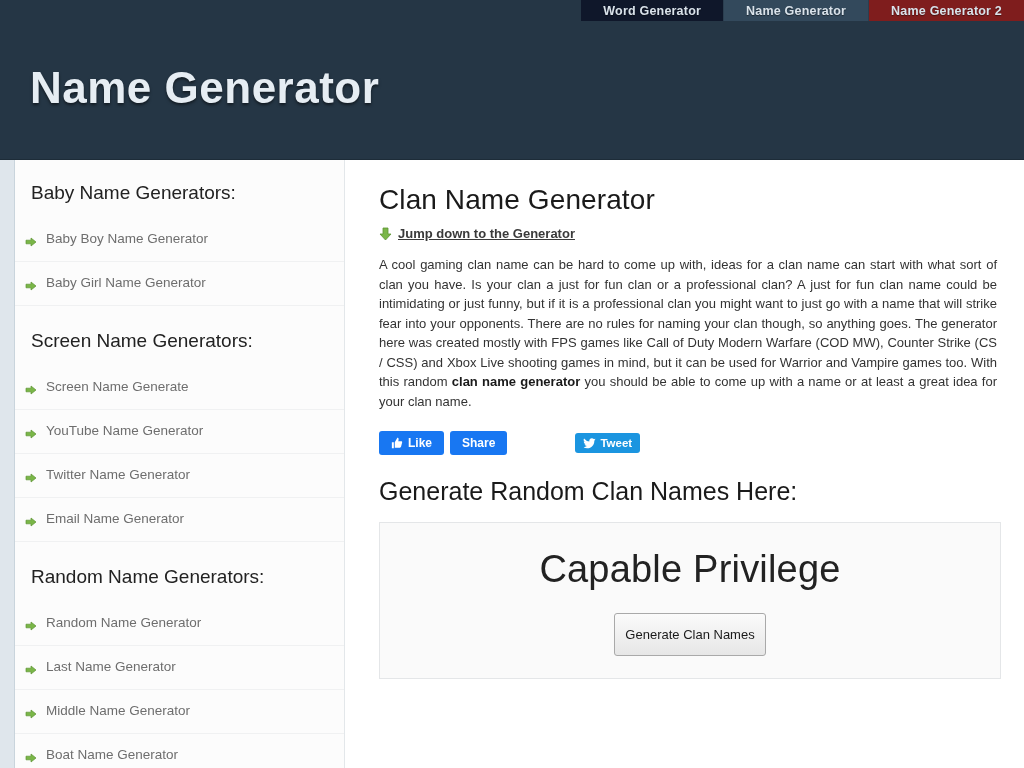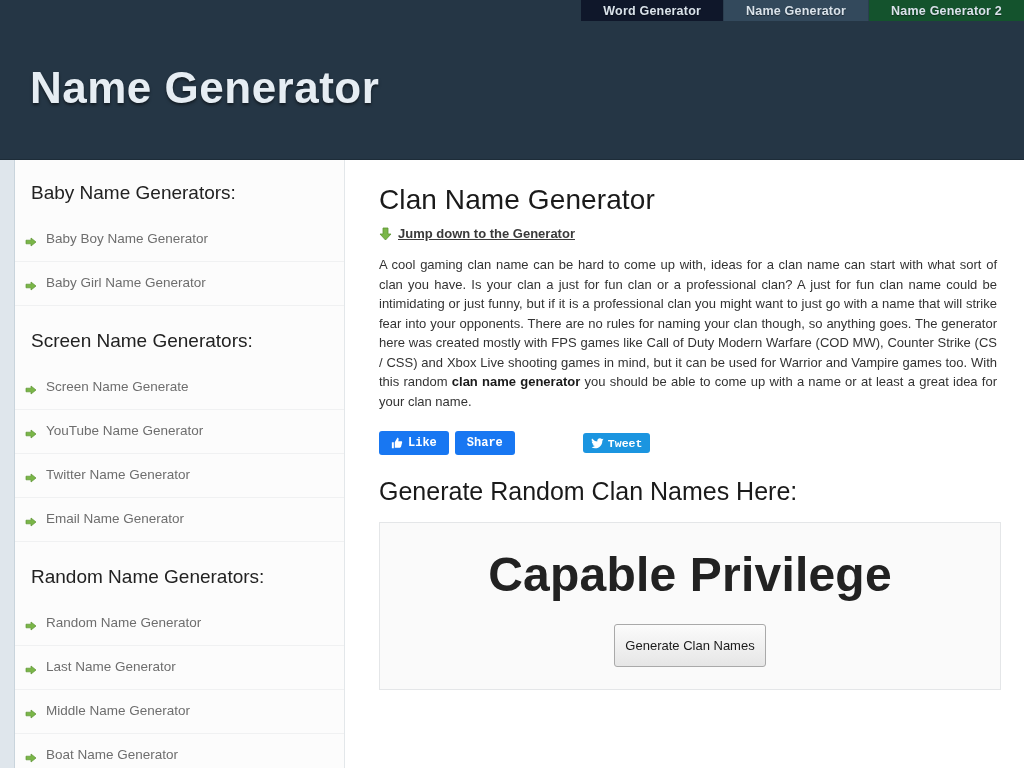--- a/index.html
+++ b/index.html
@@ -33,21 +33,21 @@
     color: #d9e2ea;
     letter-spacing: 0.2px;
     padding: 0 22px;
     height: 21px;
     text-shadow: 0 1px 1px rgba(0,0,0,0.45);
     cursor: pointer;
     border-right: 1px solid #2b3e4f;
   }
   .topnav-tab.dark   { background: #0f172a; }
   .topnav-tab.active { background: #33495c; }
-  .topnav-tab.last   { background: #14532d; border-right: none; }
+  .topnav-tab.last   { background: #7f1d1d; border-right: none; }
 
   
   .site-header {
     background: #253645;
     height: 139px;
     padding: 0 0 0 30px;
     display: flex;
     align-items: center;
     border-bottom: 1px solid #1d2c38;
   }
@@ -149,21 +149,20 @@
     margin: 0 4px 18px 0;
   }
   .intro-par b { font-weight: bold; color: #1a1a1a; }
 
   
   .social-row {
     display: flex;
     align-items: center;
     margin: 0 0 20px 0;
     height: 28px;
-    font-family: Liberation Mono, monospace;
   }
   .fb-btn {
     display: flex; align-items: center; justify-content: center;
     background: #1877f2;
     color: #fff;
     font-size: 12px;
     font-weight: bold;
     height: 24px;
     padding: 0 12px;
     border-radius: 3px;
@@ -193,22 +192,22 @@
     margin: 0 0 16px 0;
   }
   .gen-box {
     border: 1px solid #e4e6e8;
     background: #fafafa;
     padding: 26px 16px 22px 16px;
     text-align: center;
     width: 622px;
   }
   .gen-result {
-    font-size: 48px;
-    font-weight: bold;
+    font-size: 38px;
+    font-weight: normal;
     color: #222;
     margin: 0 0 22px 0;
     letter-spacing: 0.2px;
     line-height: 1.1;
   }
   .gen-button {
     font-family: "Liberation Sans", sans-serif;
     font-size: 13px;
     color: #1a1a1a;
     background: linear-gradient(#fbfbfb, #e6e6e6);

